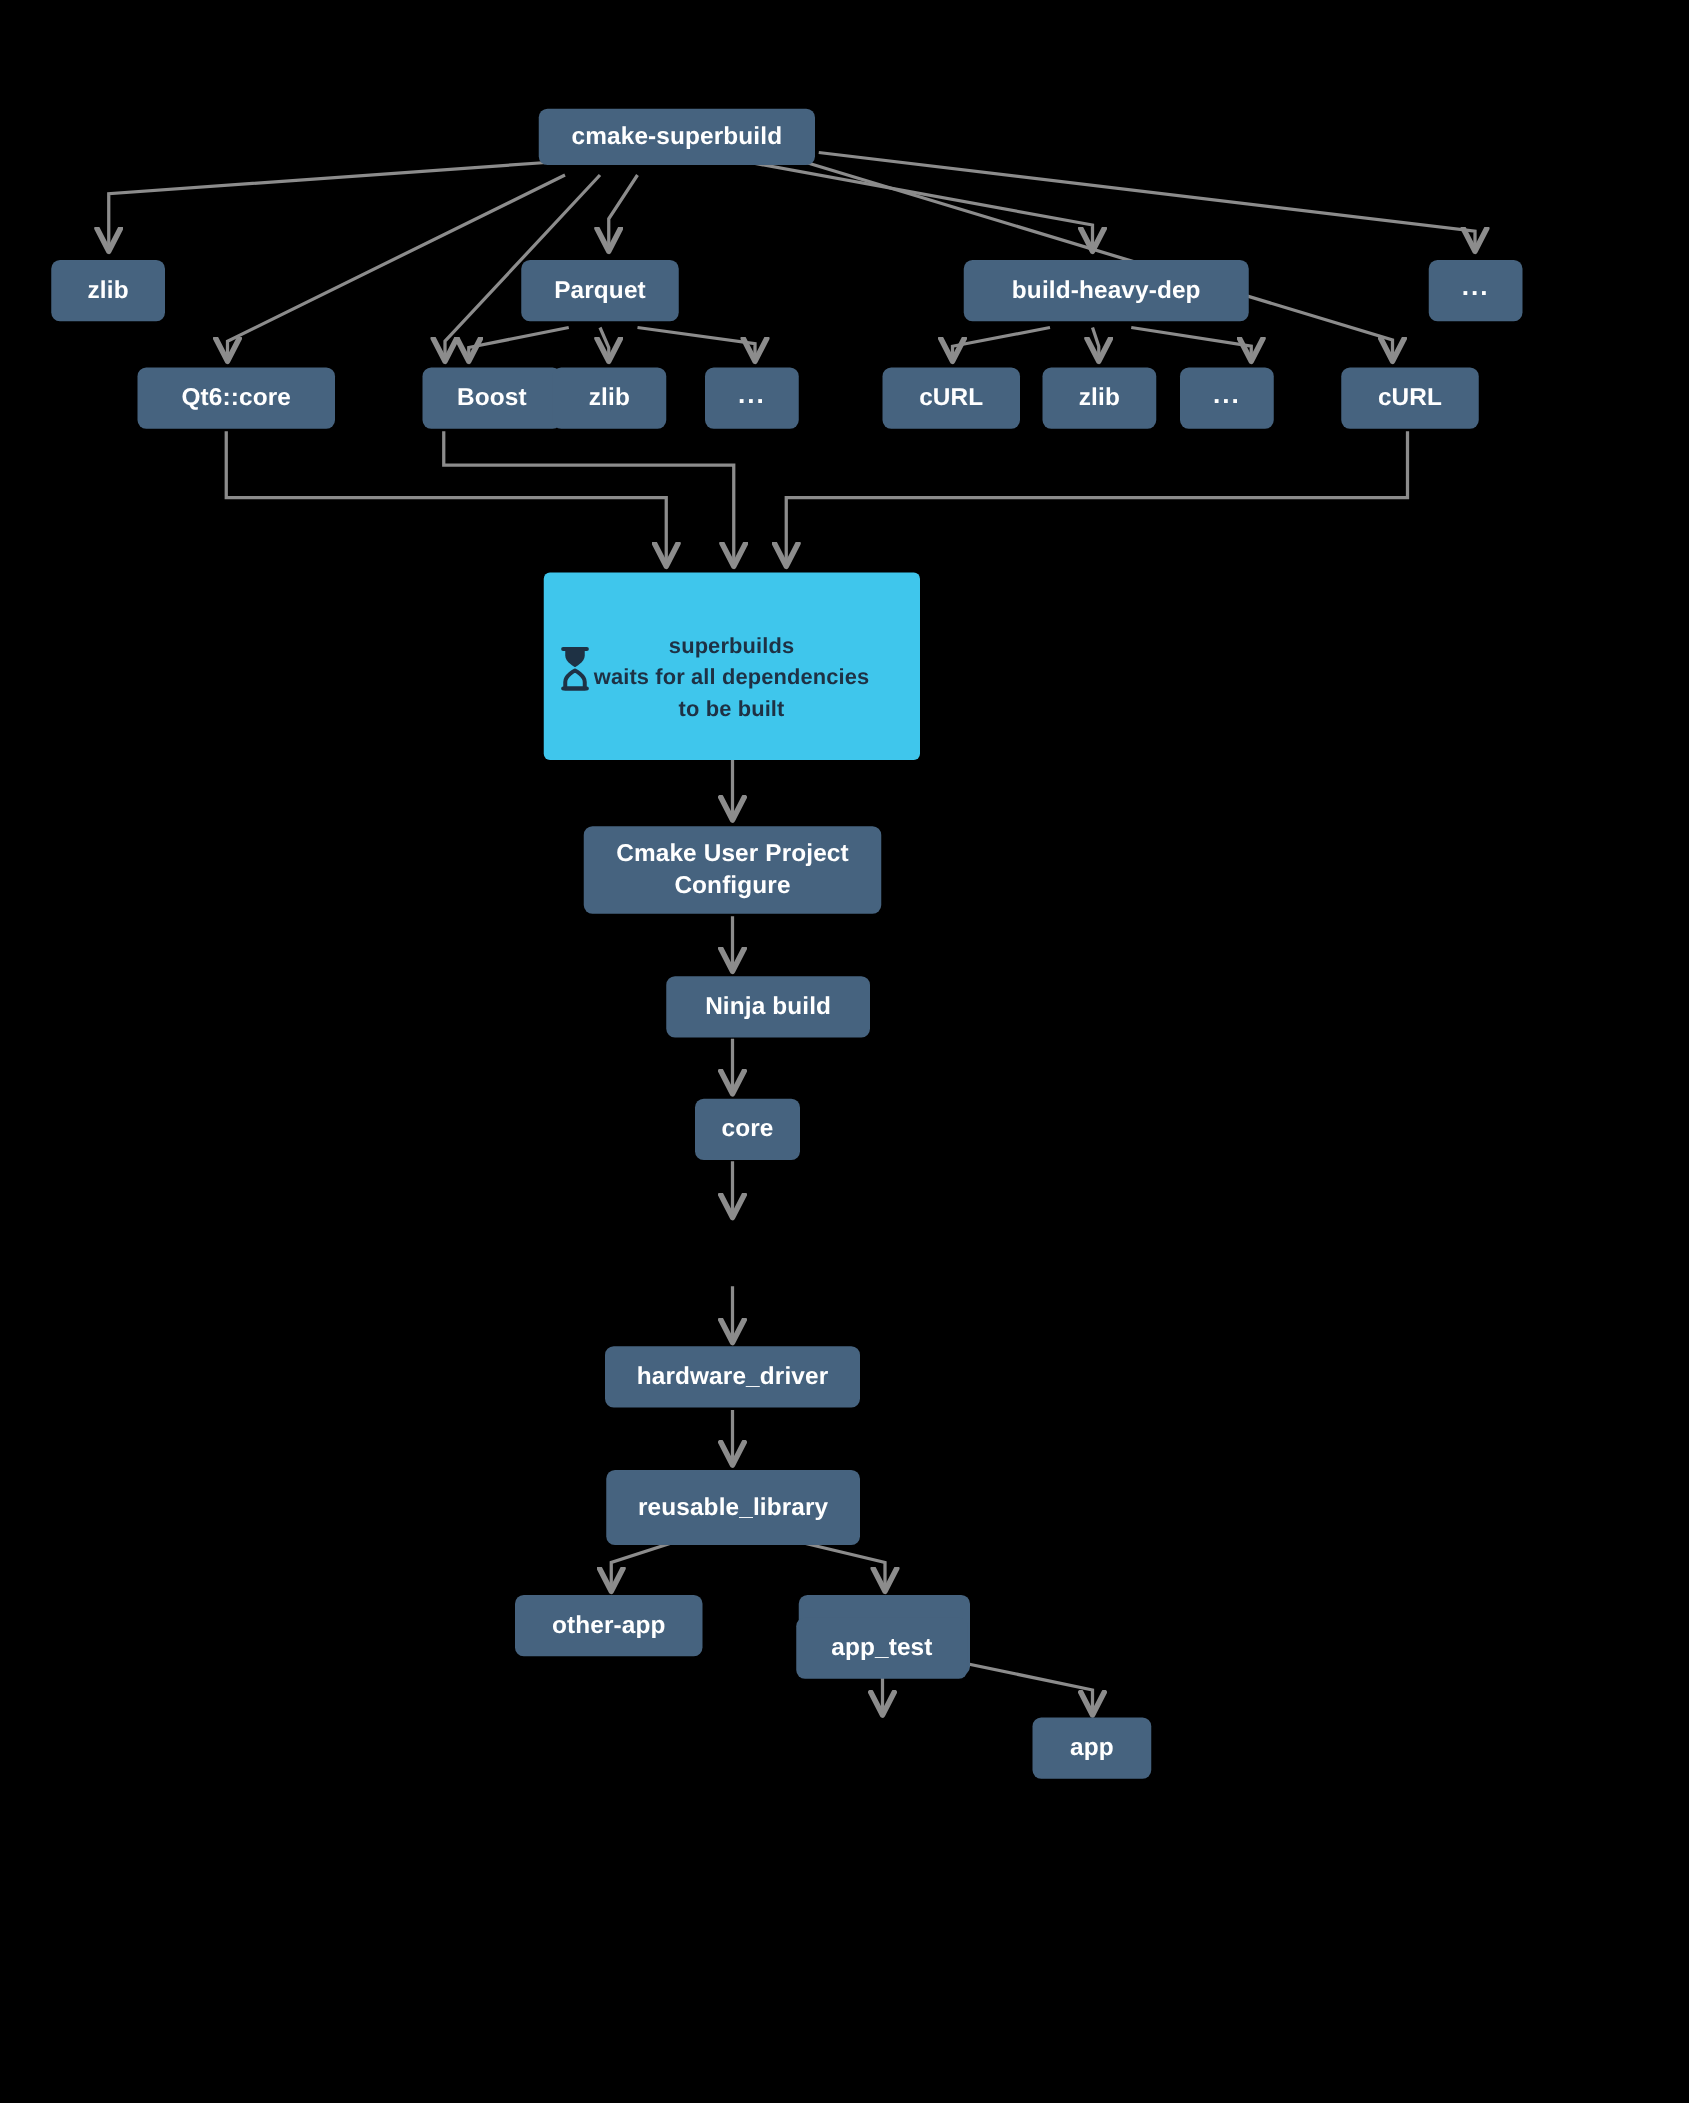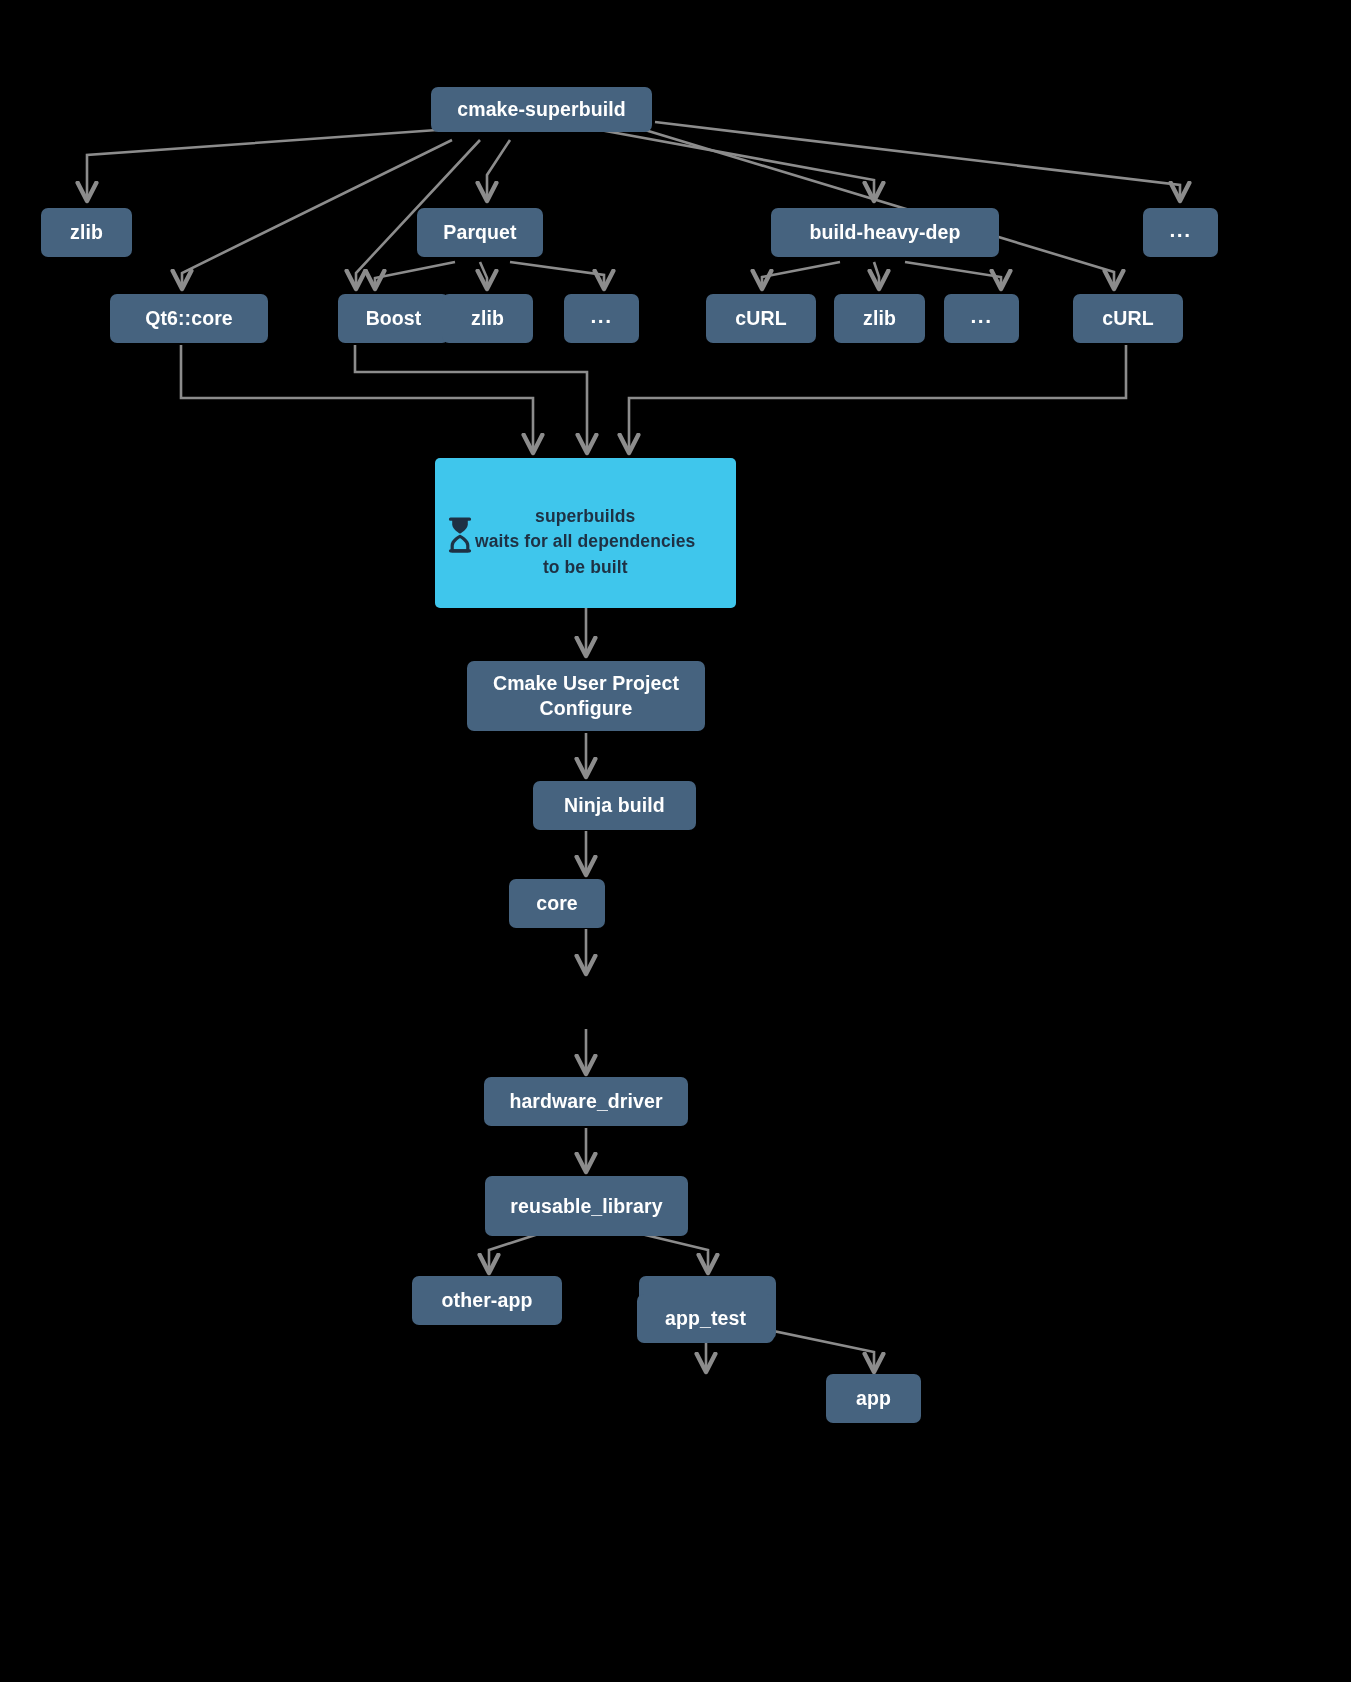--- a/index.html
+++ b/index.html
@@ -155,21 +155,21 @@
     <span class="wait-text">superbuilds
 waits for all dependencies
 to be built</span>
   </div>
 
   <div class="node" style="left:467px; top:661px; width:238px; height:70px; white-space:pre-line;">Cmake User Project
 Configure</div>
 
   <div class="node" style="left:509px; top:781px; width:163px; height:49px;margin-left:24px;">Ninja build</div>
 
-  <div class="node" style="left:509px; top:879px; width:96px; height:49px;">core</div>
+  <div class="node" style="left:556px; top:879px; width:84px; height:49px;">core</div>
 
 
   <div class="node" style="left:484px; top:1077px; width:204px; height:49px;">hardware_driver</div>
 
   <div class="node" style="left:485px; top:1176px; width:203px; height:60px;">reusable_library</div>
 
   <div class="node" style="left:412px; top:1276px; width:150px; height:49px;">other-app</div>
 
   <div class="node" style="left:639px; top:1276px; width:137px; height:64px;">adaptors</div>
 

